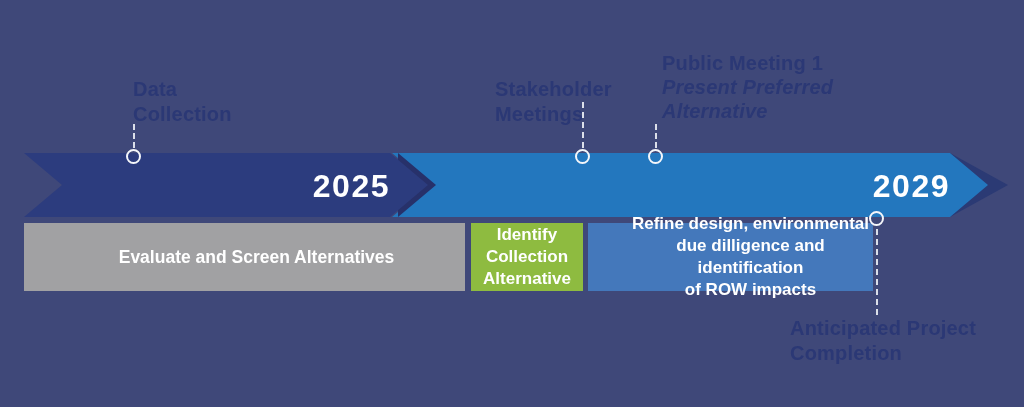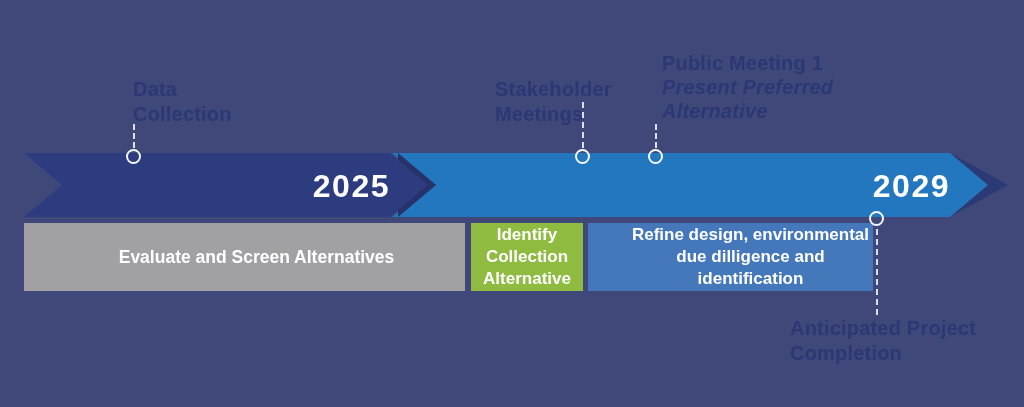--- a/index.html
+++ b/index.html
@@ -171,15 +171,16 @@
     <span class="line">Evaluate and Screen Alternatives</span>
   </div>
   <div class="phase phase-identify" style="background-color: rgb(142, 187, 64);">
     <span class="line">Identify</span>
     <span class="line">Collection</span>
     <span class="line">Alternative</span>
   </div>
   <div class="phase phase-refine" style="background-color: rgb(68, 120, 187); padding-left: 40px;">
     <span class="line">Refine design, environmental</span>
     <span class="line">due dilligence and identification</span>
+    <span class="line">of ROW impacts</span>
   </div>
 
 </div>
 
 </body></html>

